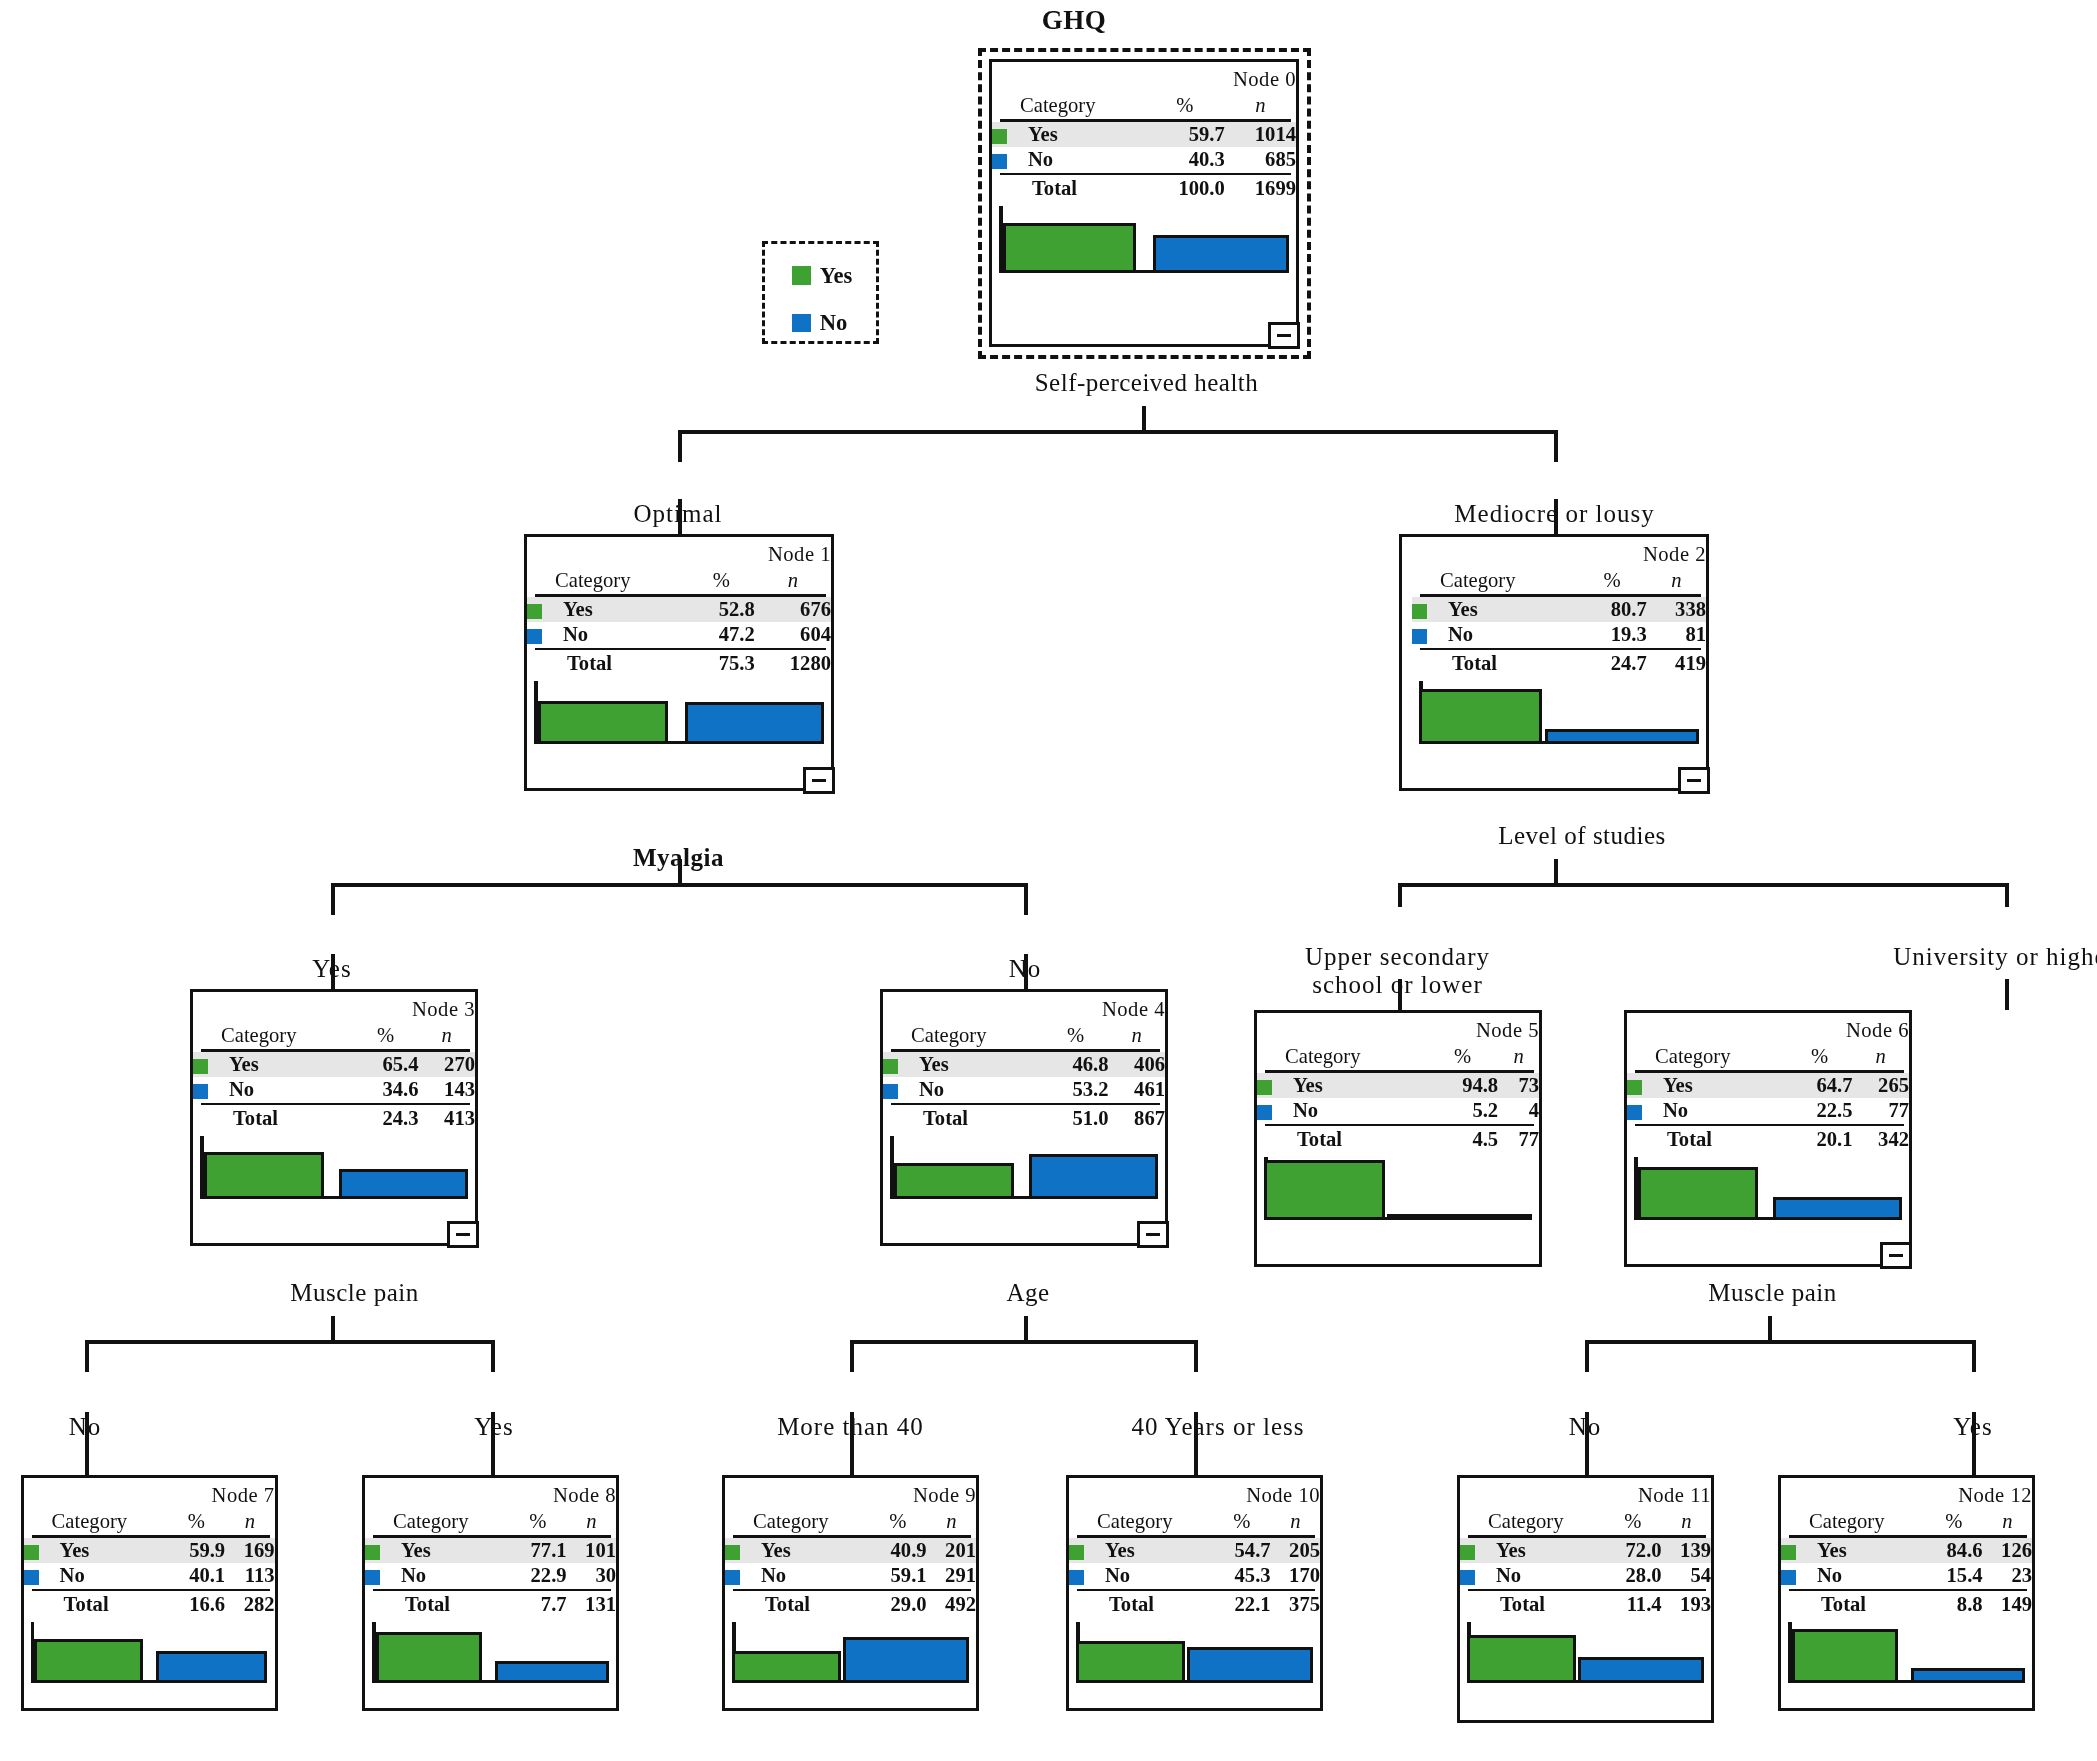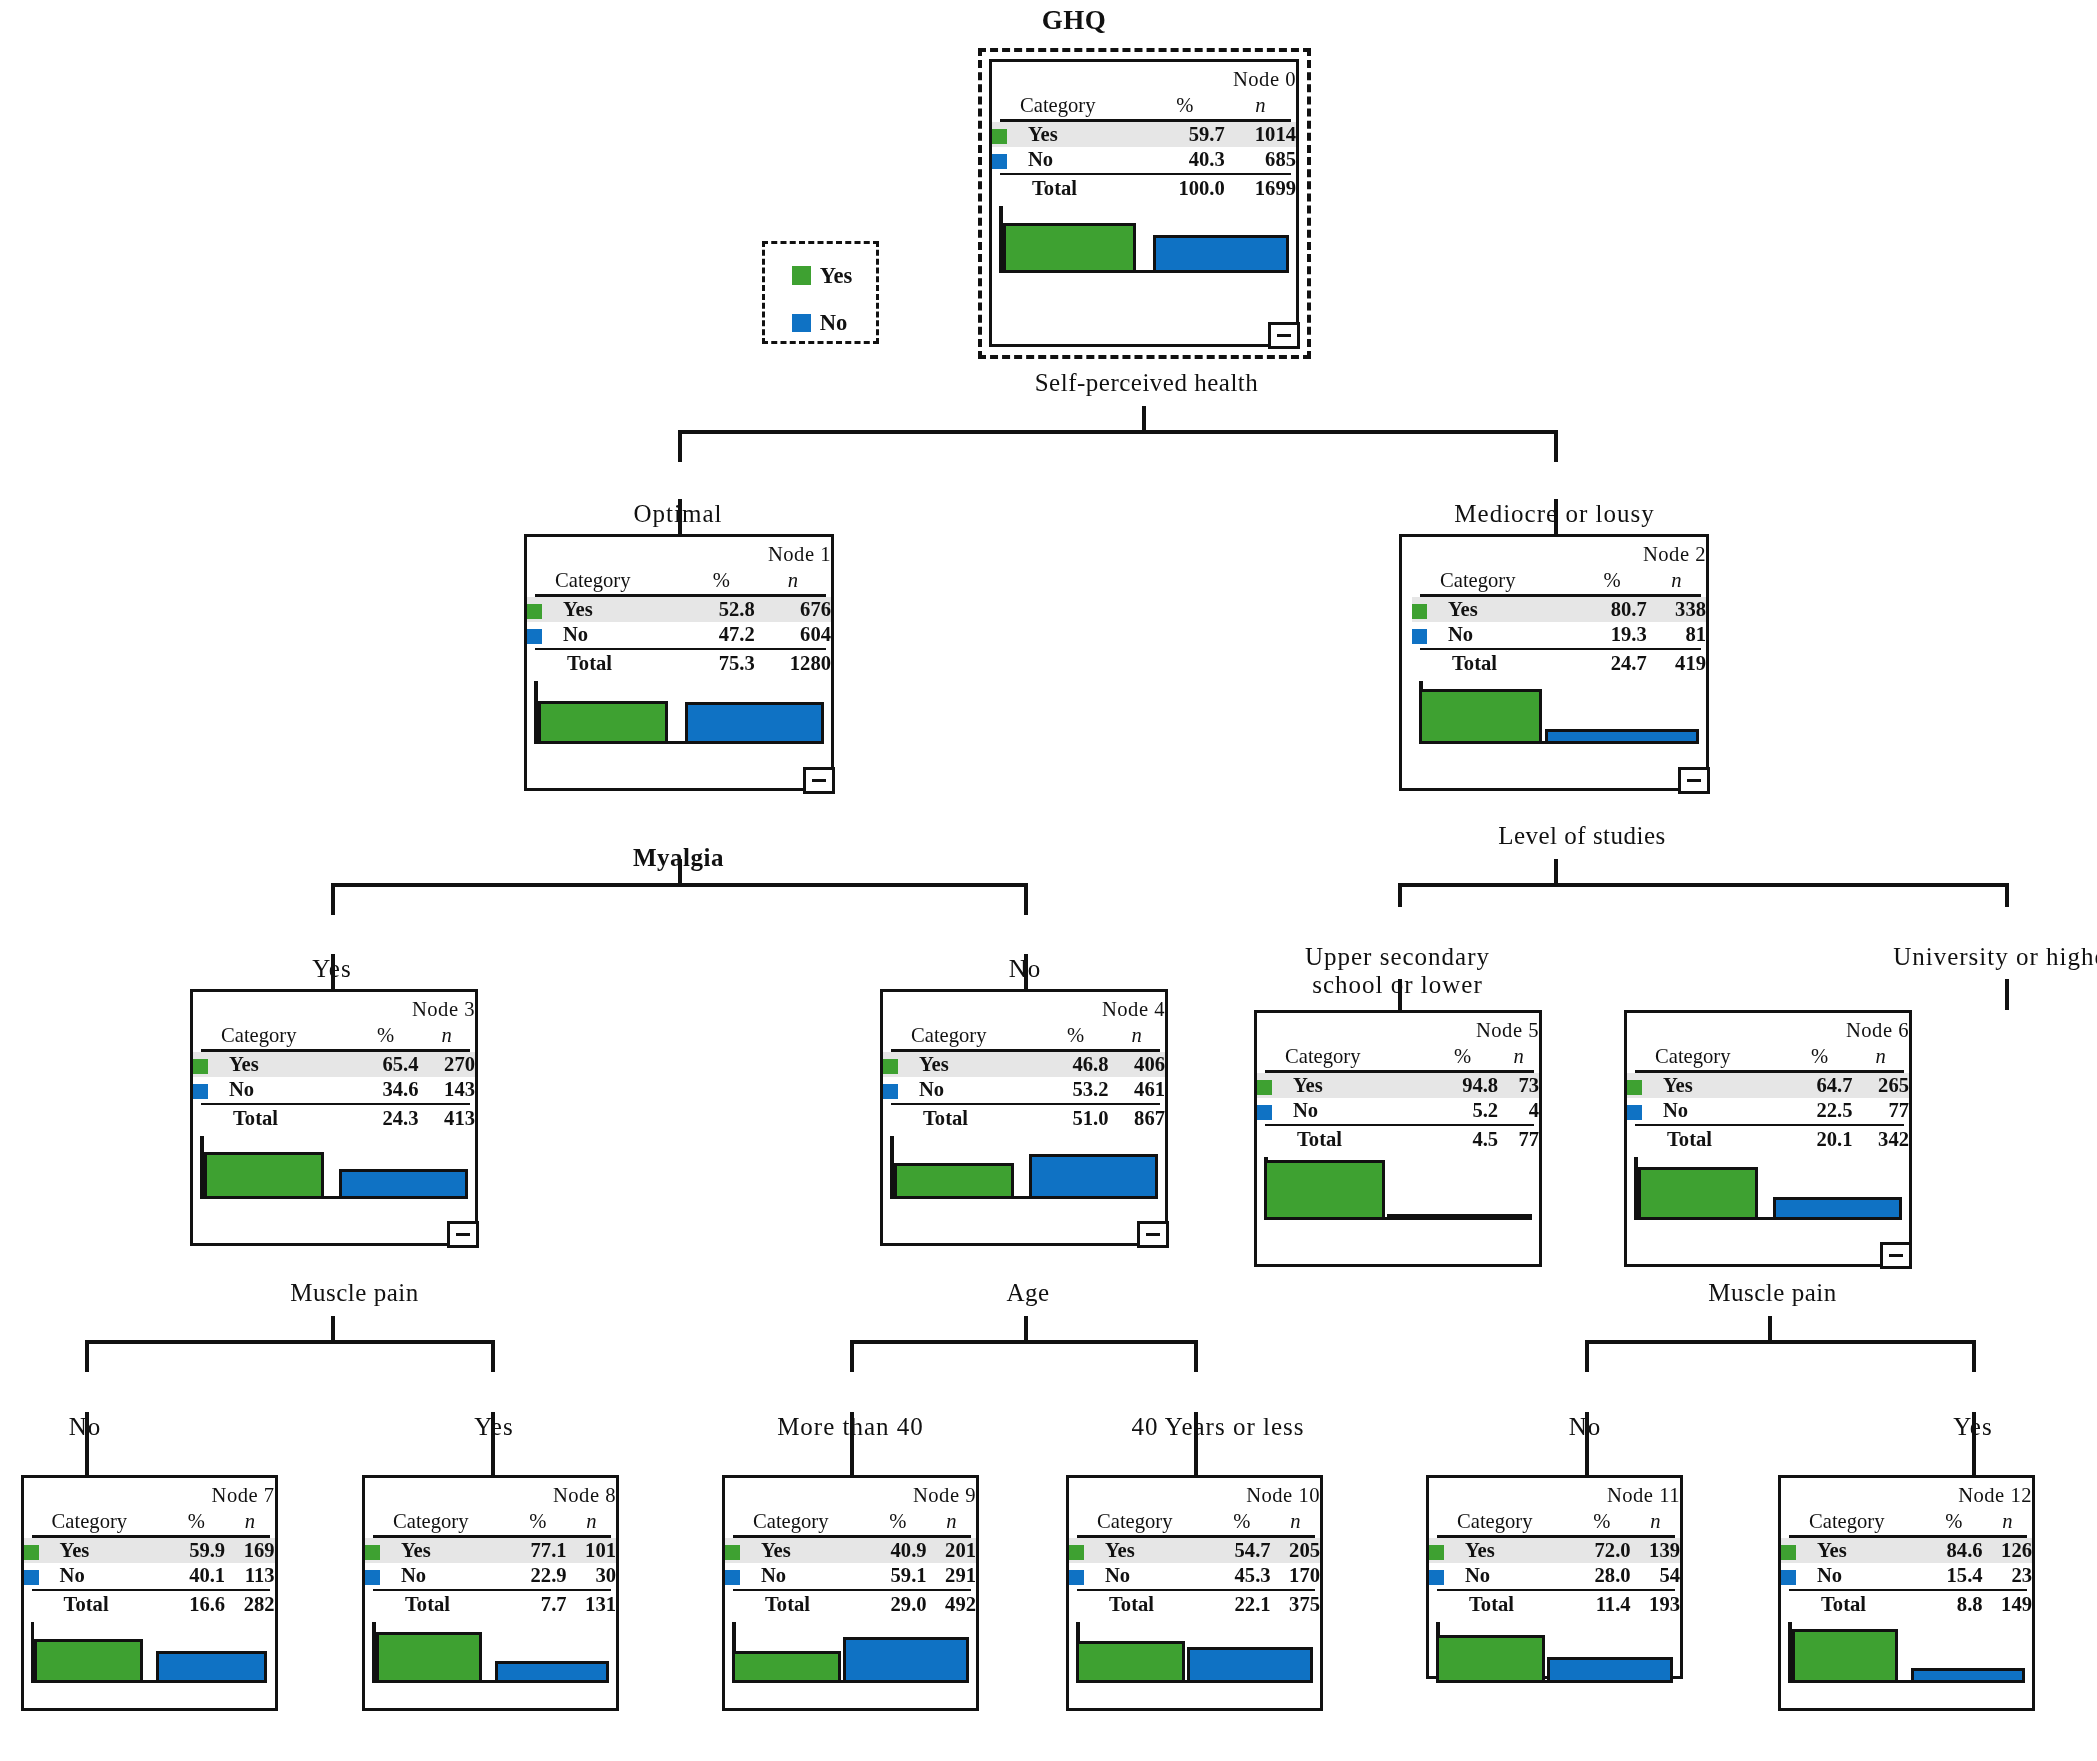--- a/index.html
+++ b/index.html
@@ -660,21 +660,21 @@
     </tbody>
       </table>
     <div class="chart" style="height:61px;">
       <div class="axis" style="height:61px;"></div>
       <div class="baseline" style="width:100%;"></div>
       <div class="bar green" style="left:0px;width:46%;height:42px;"></div>
       <div class="bar blue" style="left:47%;width:53%;height:36px;"></div>
     </div>
   </div>
 
-  <div class="node" id="n11" style="left:1426px;top:1475px;width:257px;height:204px;">
+  <div class="node" id="n11" style="left:1457px;top:1475px;width:257px;height:248px;">
     <div class="node-title">Node 11</div>
     <table class="node-table">
       <tbody>
           <tr class="hdr">
             <td class="c-cat" colspan="2">Category</td>
         <td class="c-pct">%</td>
         <td class="c-n">n</td>
           </tr>
       <tr class="rule-row">
             <td colspan="4">

